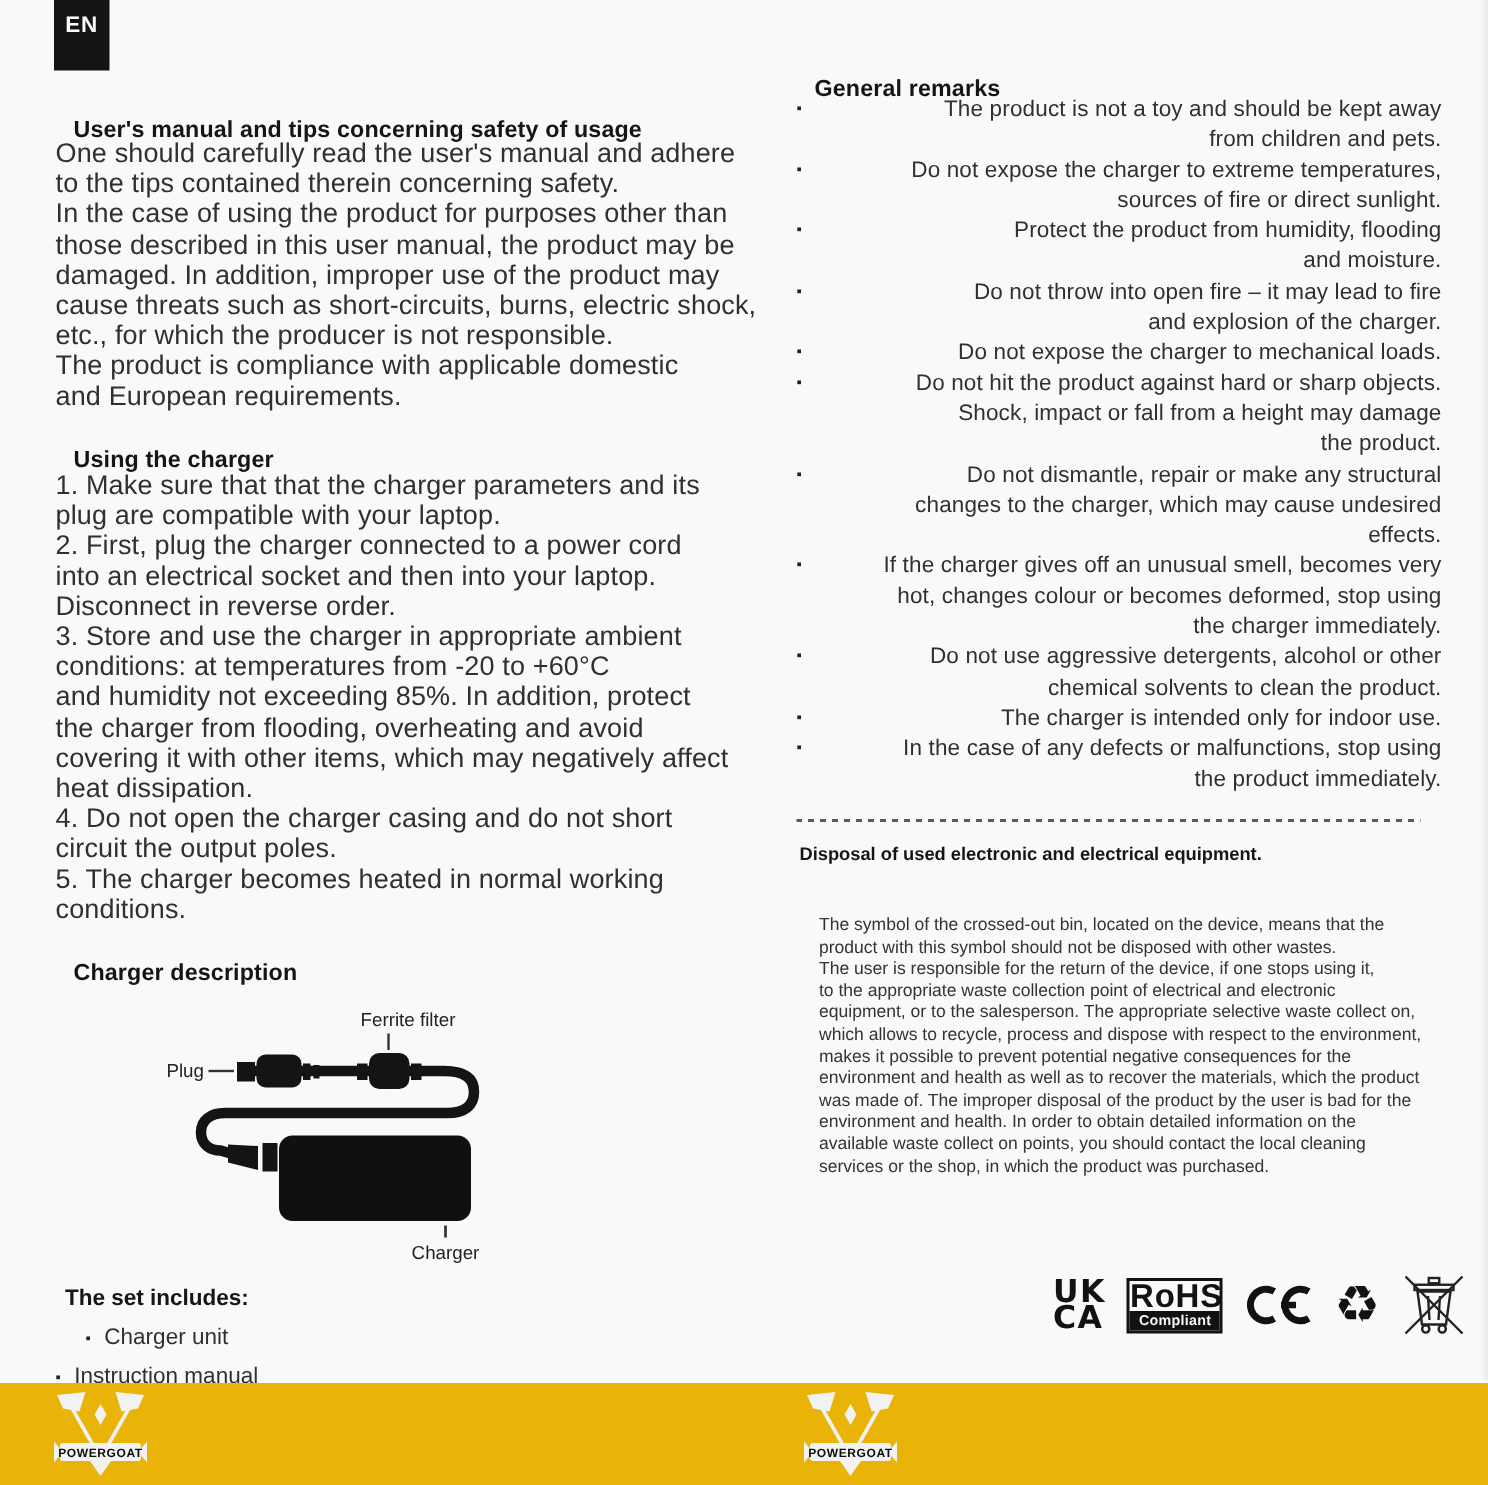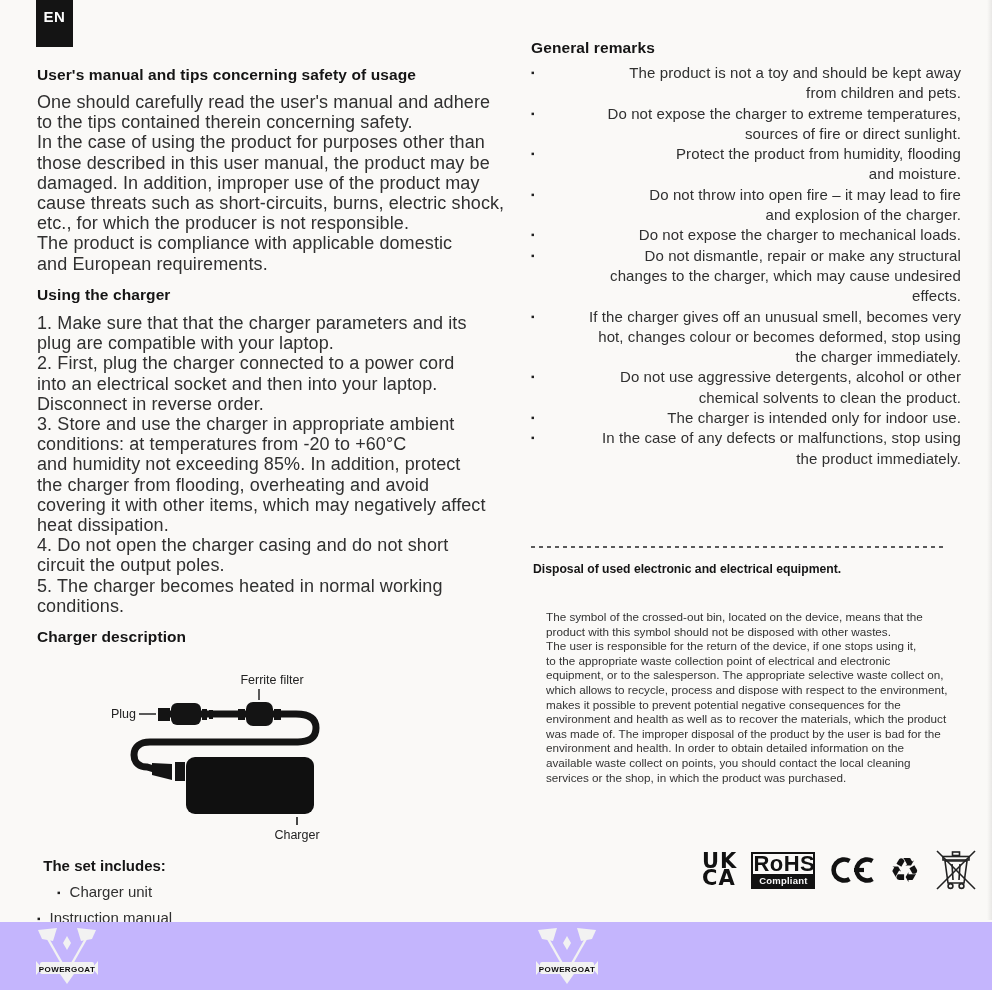--- a/index.html
+++ b/index.html
@@ -19,21 +19,21 @@
     pointer-events:none;
   }
   .lang-badge{
     position:absolute;left:36px;top:0;width:37px;height:47px;
     background:#141414;color:#fcfcfc;
     font-weight:bold;font-size:15px;
     display:flex;align-items:flex-end;justify-content:center;
     padding-bottom:22px;box-sizing:border-box;letter-spacing:0.5px;
   }
   h2.sec{
-    position:absolute;margin:0;font-size:15.5px;font-weight:bold;color:#151515;
+    position:absolute;margin:12px;font-size:15.5px;font-weight:bold;color:#151515;
     letter-spacing:0.1px;white-space:nowrap;
   }
   .body-text{
     position:absolute;margin:0;font-size:18px;line-height:20.2px;color:#303030;
     white-space:pre-line;letter-spacing:0.1px;
   }
   
   .h-safety{left:37px;top:66px;}
   .p-safety{left:37px;top:92px;width:470px;}
   .h-usage{left:37px;top:286px;}
@@ -81,21 +81,21 @@
   }
   .rohs{
     width:60px;border:2.5px solid #121212;text-align:center;background:#faf9f7;
   }
   .rohs .t{font-weight:bold;font-size:22px;color:#121212;line-height:20px;letter-spacing:0.5px;}
   .rohs .s{background:#121212;color:#f7f7f7;font-size:9.5px;font-weight:bold;line-height:13px;letter-spacing:0.2px;}
   .recycle{
     font-family:"DejaVu Sans", sans-serif;font-size:34px;color:#121212;line-height:34px;
   }
   .footer-bar{
-    position:absolute;left:0;top:922px;width:992px;height:68px;background:#c4b5fd;
+    position:absolute;left:0;top:922px;width:992px;height:68px;background:#eab308;
   }
   .goat-logo{position:absolute;top:5px;}
   .goat-logo.first{left:35px;}
   .goat-logo.second{left:535px;}
 </style>
 </head>
 <body>
 
 <div class="page">
 
@@ -168,20 +168,23 @@
   <ul class="remarks">
     <li>The product is not a toy and should be kept away
 from children and pets.</li>
     <li>Do not expose the charger to extreme temperatures,
 sources of fire or direct sunlight.</li>
     <li>Protect the product from humidity, flooding
 and moisture.</li>
     <li>Do not throw into open fire – it may lead to fire
 and explosion of the charger.</li>
     <li>Do not expose the charger to mechanical loads.</li>
+    <li>Do not hit the product against hard or sharp objects.
+Shock, impact or fall from a height may damage
+the product.</li>
     <li>Do not dismantle, repair or make any structural
 changes to the charger, which may cause undesired
 effects.</li>
     <li>If the charger gives off an unusual smell, becomes very
 hot, changes colour or becomes deformed, stop using
 the charger immediately.</li>
     <li>Do not use aggressive detergents, alcohol or other
 chemical solvents to clean the product.</li>
     <li>The charger is intended only for indoor use.</li>
     <li>In the case of any defects or malfunctions, stop using

